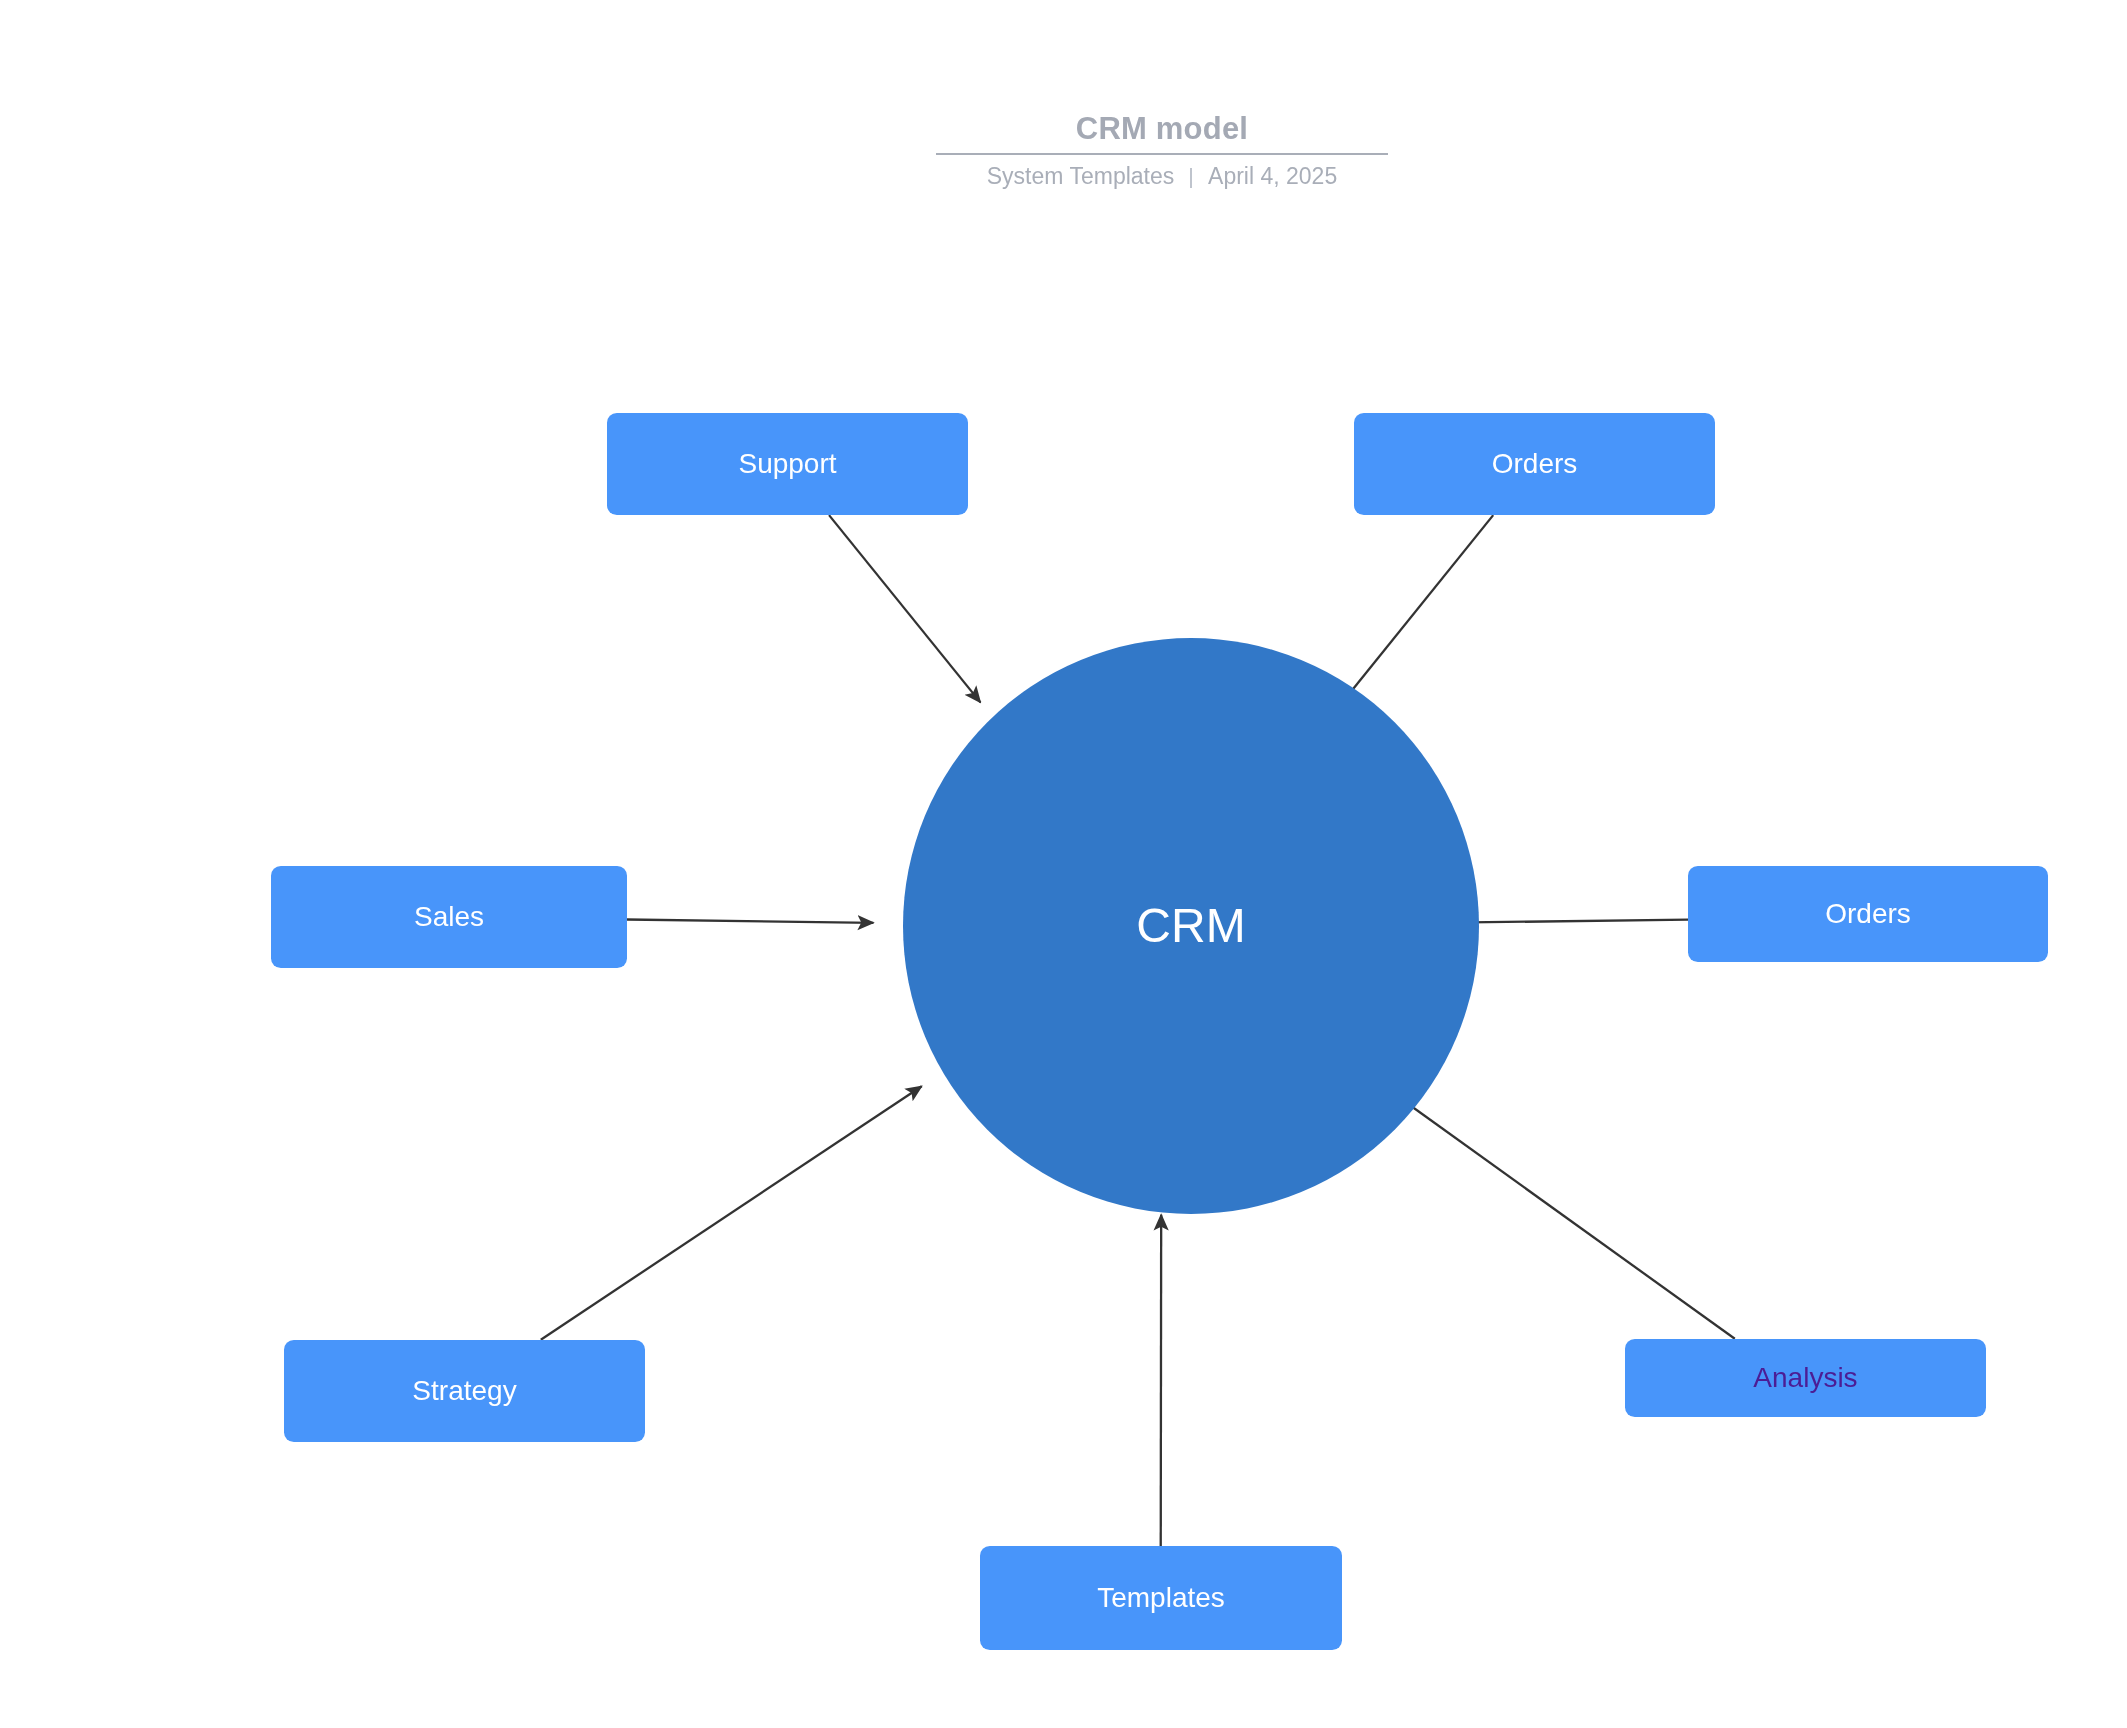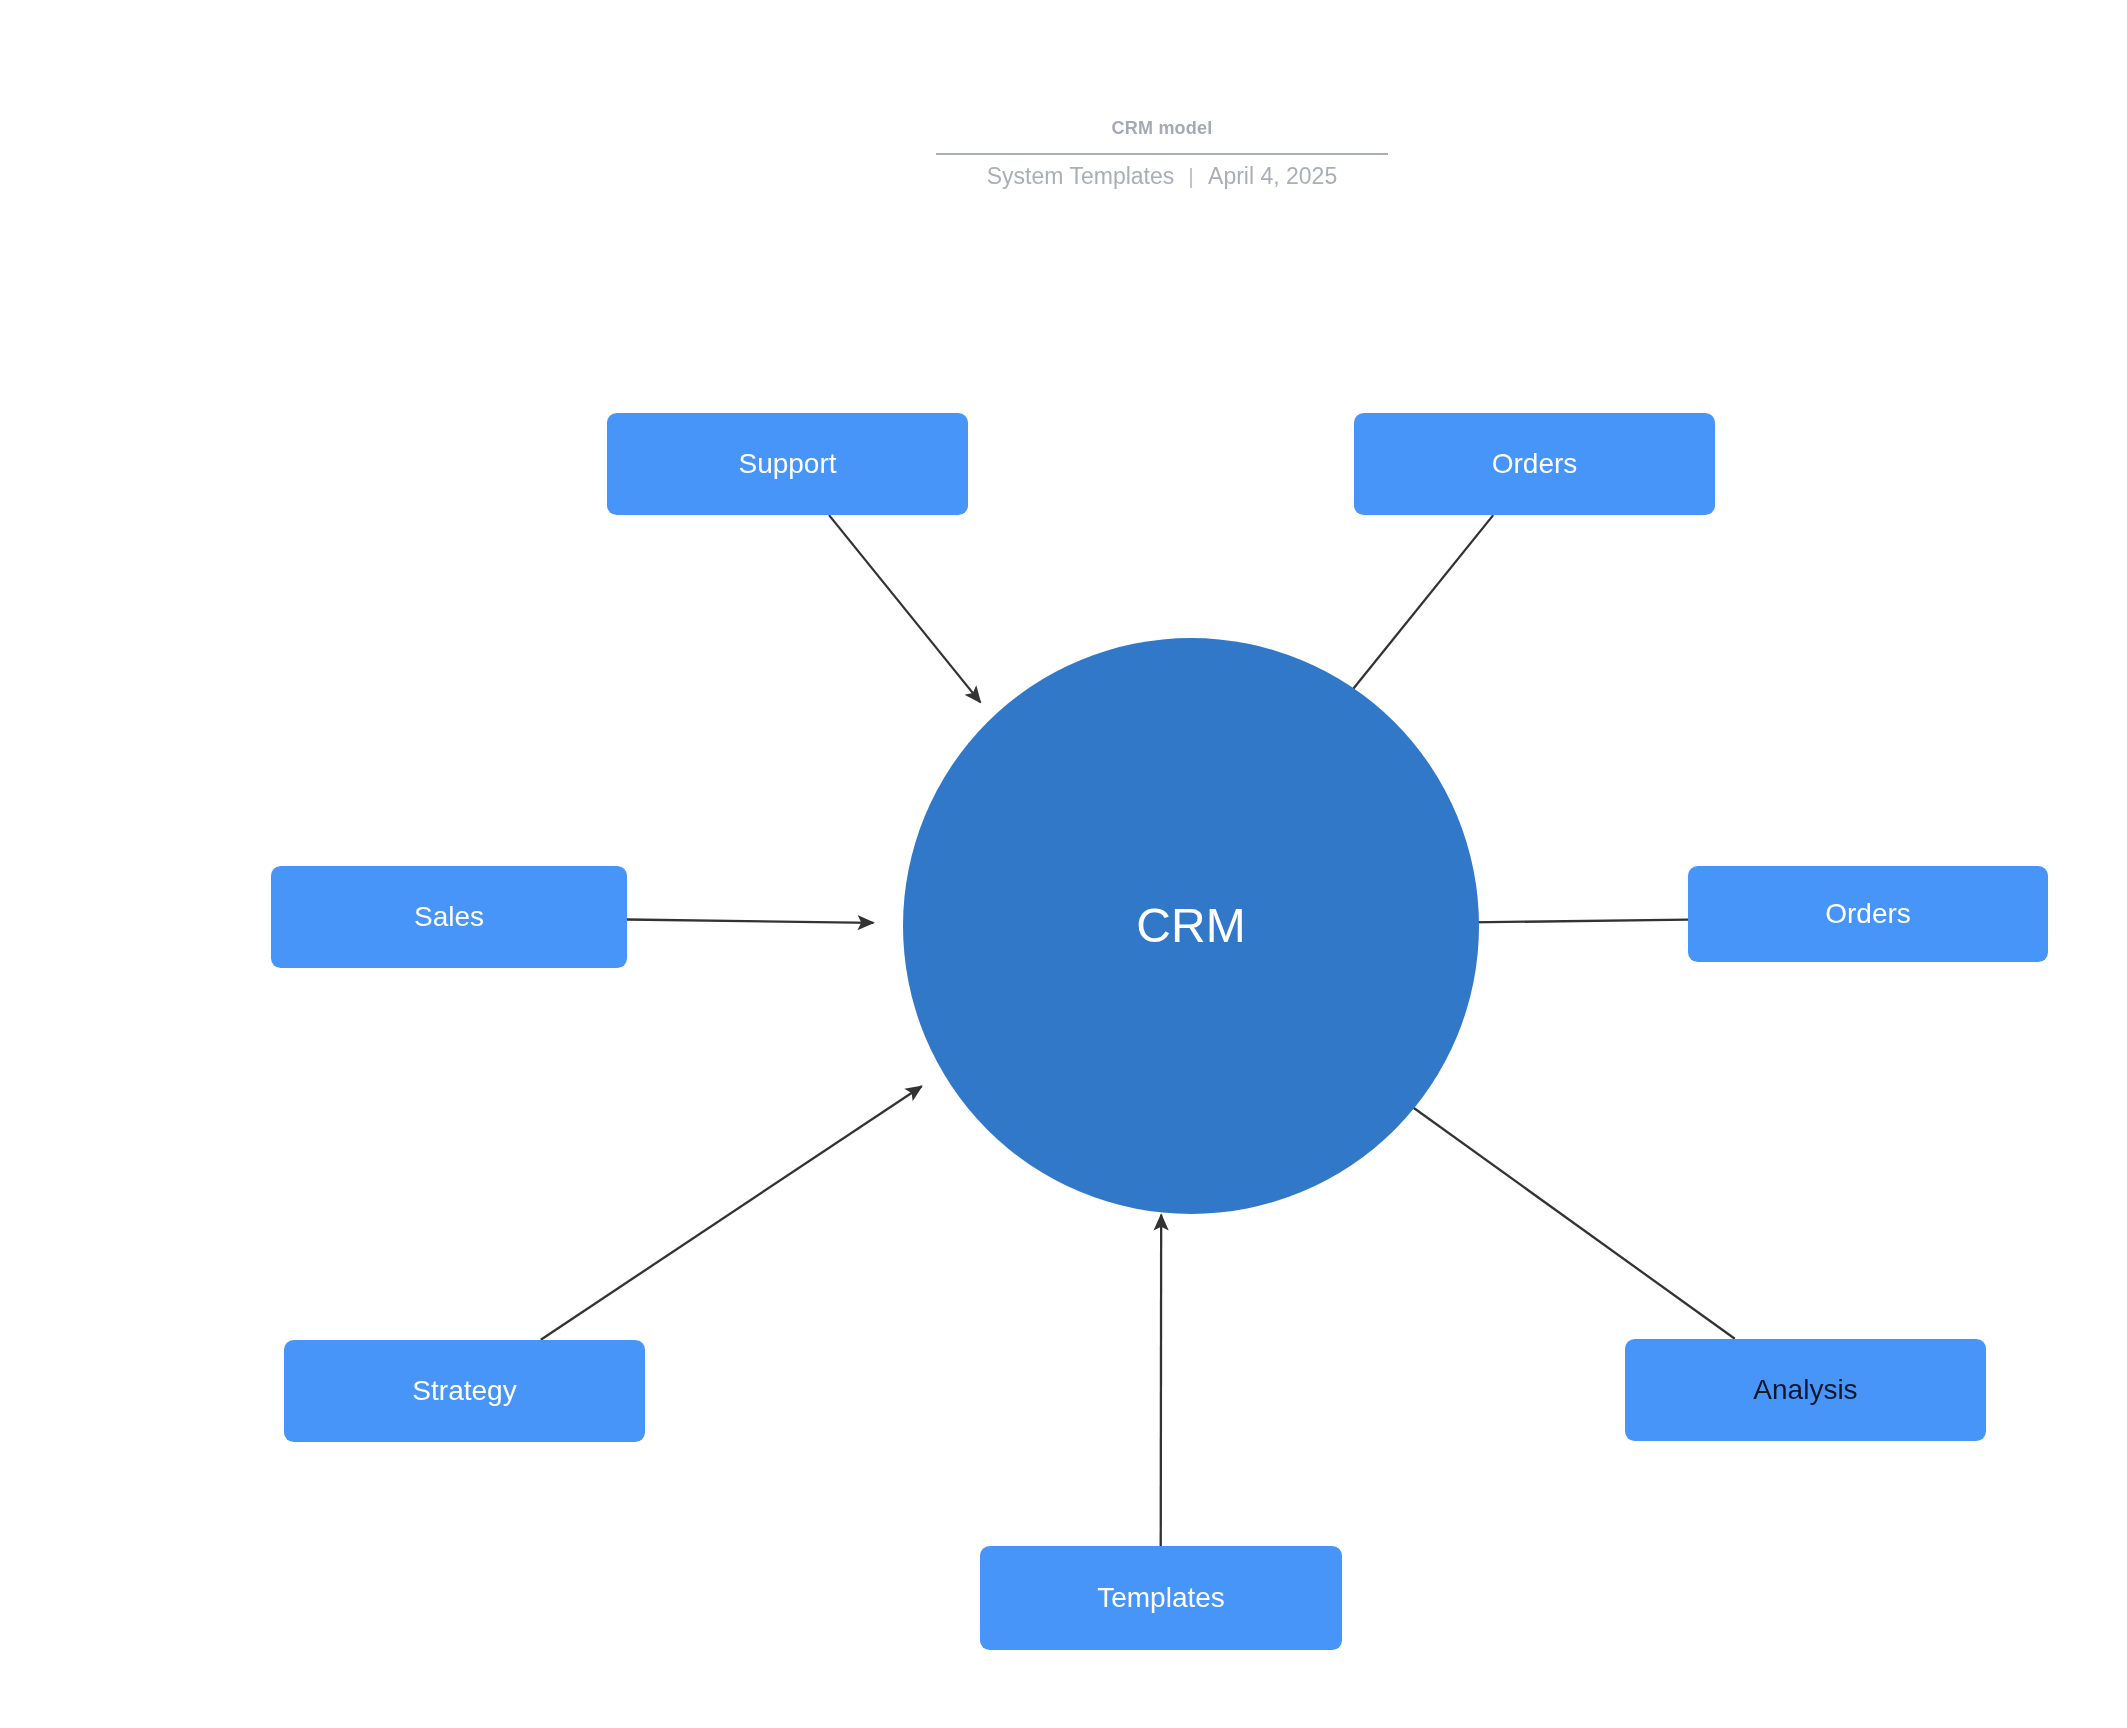--- a/index.html
+++ b/index.html
@@ -23,21 +23,21 @@
 
   
   .header {
     position: absolute;
     left: 896px;
     top: 111px;
     width: 532px;
     text-align: center;
   }
   .header-title {
-    font-size: 18px;
+    font-size: 31px;
     font-weight: bold;
     color: #a4a9b4;
     letter-spacing: 0.2px;
     line-height: 35px;
     white-space: nowrap;
   }
   .header-rule {
     width: 452px;
     height: 1.8px;
     background: #a9aeb8;
@@ -137,21 +137,21 @@
       </div>
       <div class="node-box" style="left: 271px; top: 866px; width: 356px; height: 102px; background: rgb(72, 149, 250); color: rgb(255, 255, 255);">
         <span>Sales</span>
       </div>
       <div class="node-box" style="left: 1688px; top: 866px; width: 360px; height: 96px; background: rgb(72, 149, 250); color: rgb(255, 255, 255);">
         <span>Orders</span>
       </div>
       <div class="node-box" style="left: 284px; top: 1340px; width: 361px; height: 102px; background: rgb(72, 149, 250); color: rgb(255, 255, 255);">
         <span>Strategy</span>
       </div>
-      <div class="node-box" style="left: 1625px; top: 1339px; width: 361px; height: 102px; background: rgb(72, 149, 250); color: #0f172a;">
+      <div class="node-box" style="left: 1625px; top: 1339px; width: 361px; height: 78px; background: rgb(72, 149, 250); color: #4c1d95;">
         <span>Analysis</span>
       </div>
       <div class="node-box" style="left: 980px; top: 1546px; width: 362px; height: 104px; background: rgb(72, 149, 250); color: rgb(255, 255, 255);">
         <span>Templates</span>
       </div>
       <div class="center-node" style="left: 903px; top: 638px; width: 576px; height: 576px; background: rgb(50, 120, 200); color: rgb(255, 255, 255);">
         <span>CRM</span>
       </div>
     </div>
 

